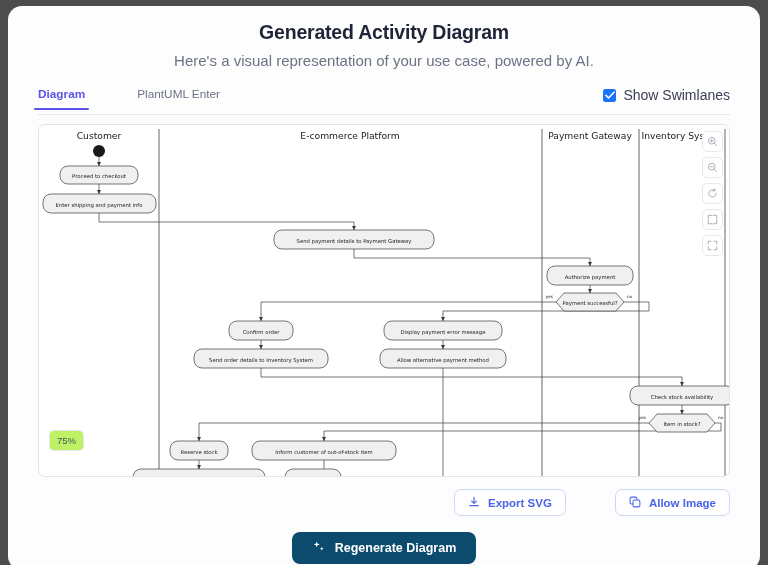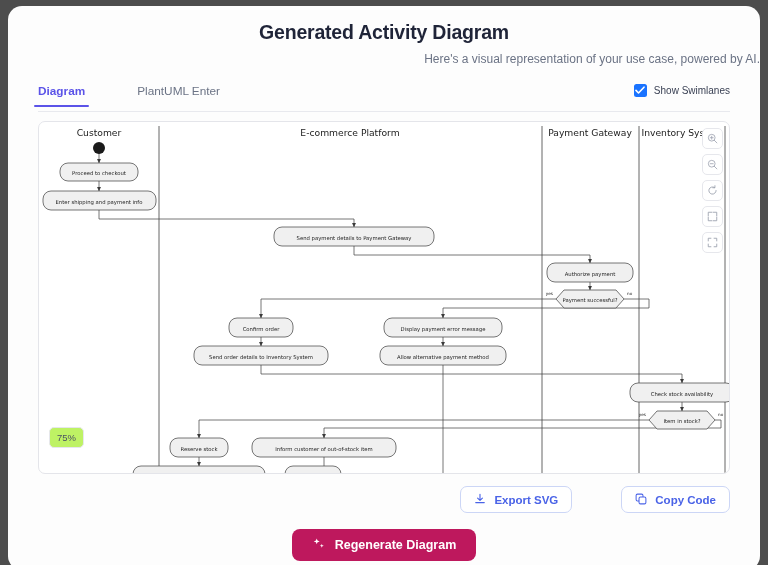--- a/index.html
+++ b/index.html
@@ -23,22 +23,22 @@
   .page-title {
     text-align: center;
     font-size: 19.5px;
     font-weight: bold;
     color: #1f2438;
     letter-spacing: -0.2px;
     margin: 14px 0 0 0;
     line-height: 1.3;
   }
   .page-subtitle {
-    text-align: right;
-    font-size: 12px;
+    text-align: center;
+    font-size: 15px;
     color: #6b7385;
     margin: 7px 0 12px 0;
   }
 
   
   .tabs-row {
     position: relative;
     margin: 18px 30px 0 30px;
     height: 28px;
     border-bottom: 1px solid #e8e9ee;
@@ -78,21 +78,21 @@
   }
   .cb {
     width: 13px; height: 13px;
     background: #1a73ff;
     border-radius: 2.5px;
     position: relative;
     flex: none;
   }
   .cb svg { position: absolute; left: 1.5px; top: 2px; }
   .swimlane-label {
-    font-size: 10px;
+    font-size: 14px;
     color: #3a4154;
   }
 
   
   .diagram-wrap {
     position: relative;
     margin: 9px 30px 0 30px;
     height: 353px;
     border: 1px solid #e4e5ea;
     border-radius: 7px;
@@ -164,21 +164,21 @@
     justify-content: center;
   }
   .btn-primary {
     display: flex;
     align-items: center;
     gap: 9px;
     height: 32px;
     padding: 0 20px;
     border: none;
     border-radius: 8px;
-    background: #be185d;
+    background: #0c4a6e;
     color: #fff;
     font-size: 12.5px;
     font-weight: bold;
     font-family: inherit;
     cursor: pointer;
   }
 
   
   .dg-lane-title { font-family: "DejaVu Sans", sans-serif; font-size: 9.2px; fill: #1b1b1b; }
   .dg-node-text  { font-family: "DejaVu Sans", sans-serif; font-size: 5.3px; fill: #232323; }
@@ -388,21 +388,21 @@
       <span>Export SVG</span>
     </button>
 
     <button class="btn-outline">
       <span>
         <svg width="12" height="12" viewBox="0 0 14 14">
             <rect x="1.3" y="1.3" width="8" height="8" rx="1.6" stroke="#4a63e7" stroke-width="1.2" fill="none"></rect>
             <rect x="4.7" y="4.7" width="8" height="8" rx="1.6" stroke="#4a63e7" stroke-width="1.2" fill="#fff"></rect>
           </svg>
       </span>
-      <span>Copy Code</span>
+      <span>Allow Image</span>
     </button>
   </div>
 
   <div class="regen-row">
     <button class="btn-primary">
       <span>
         <svg width="14" height="14" viewBox="0 0 16 16">
           <path d="M5.4 1.6 L6.3 4.1 L8.8 5 L6.3 5.9 L5.4 8.4 L4.5 5.9 L2 5 L4.5 4.1 Z" fill="#fff"></path>
           <path d="M11.2 7.6 L11.8 9.3 L13.5 9.9 L11.8 10.5 L11.2 12.2 L10.6 10.5 L8.9 9.9 L10.6 9.3 Z" fill="#fff"></path>
         </svg>

